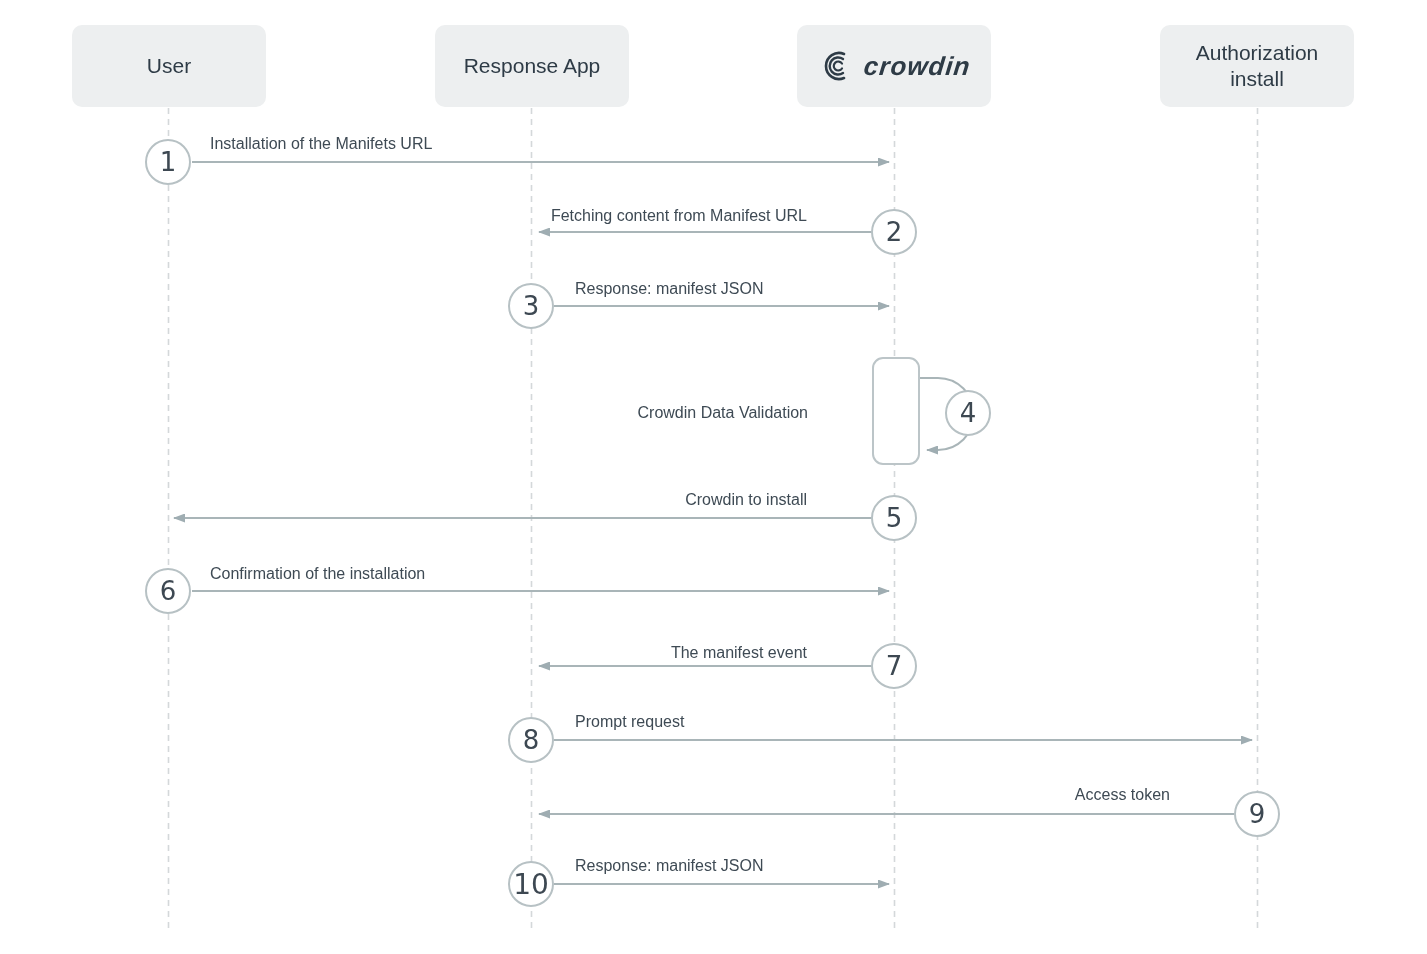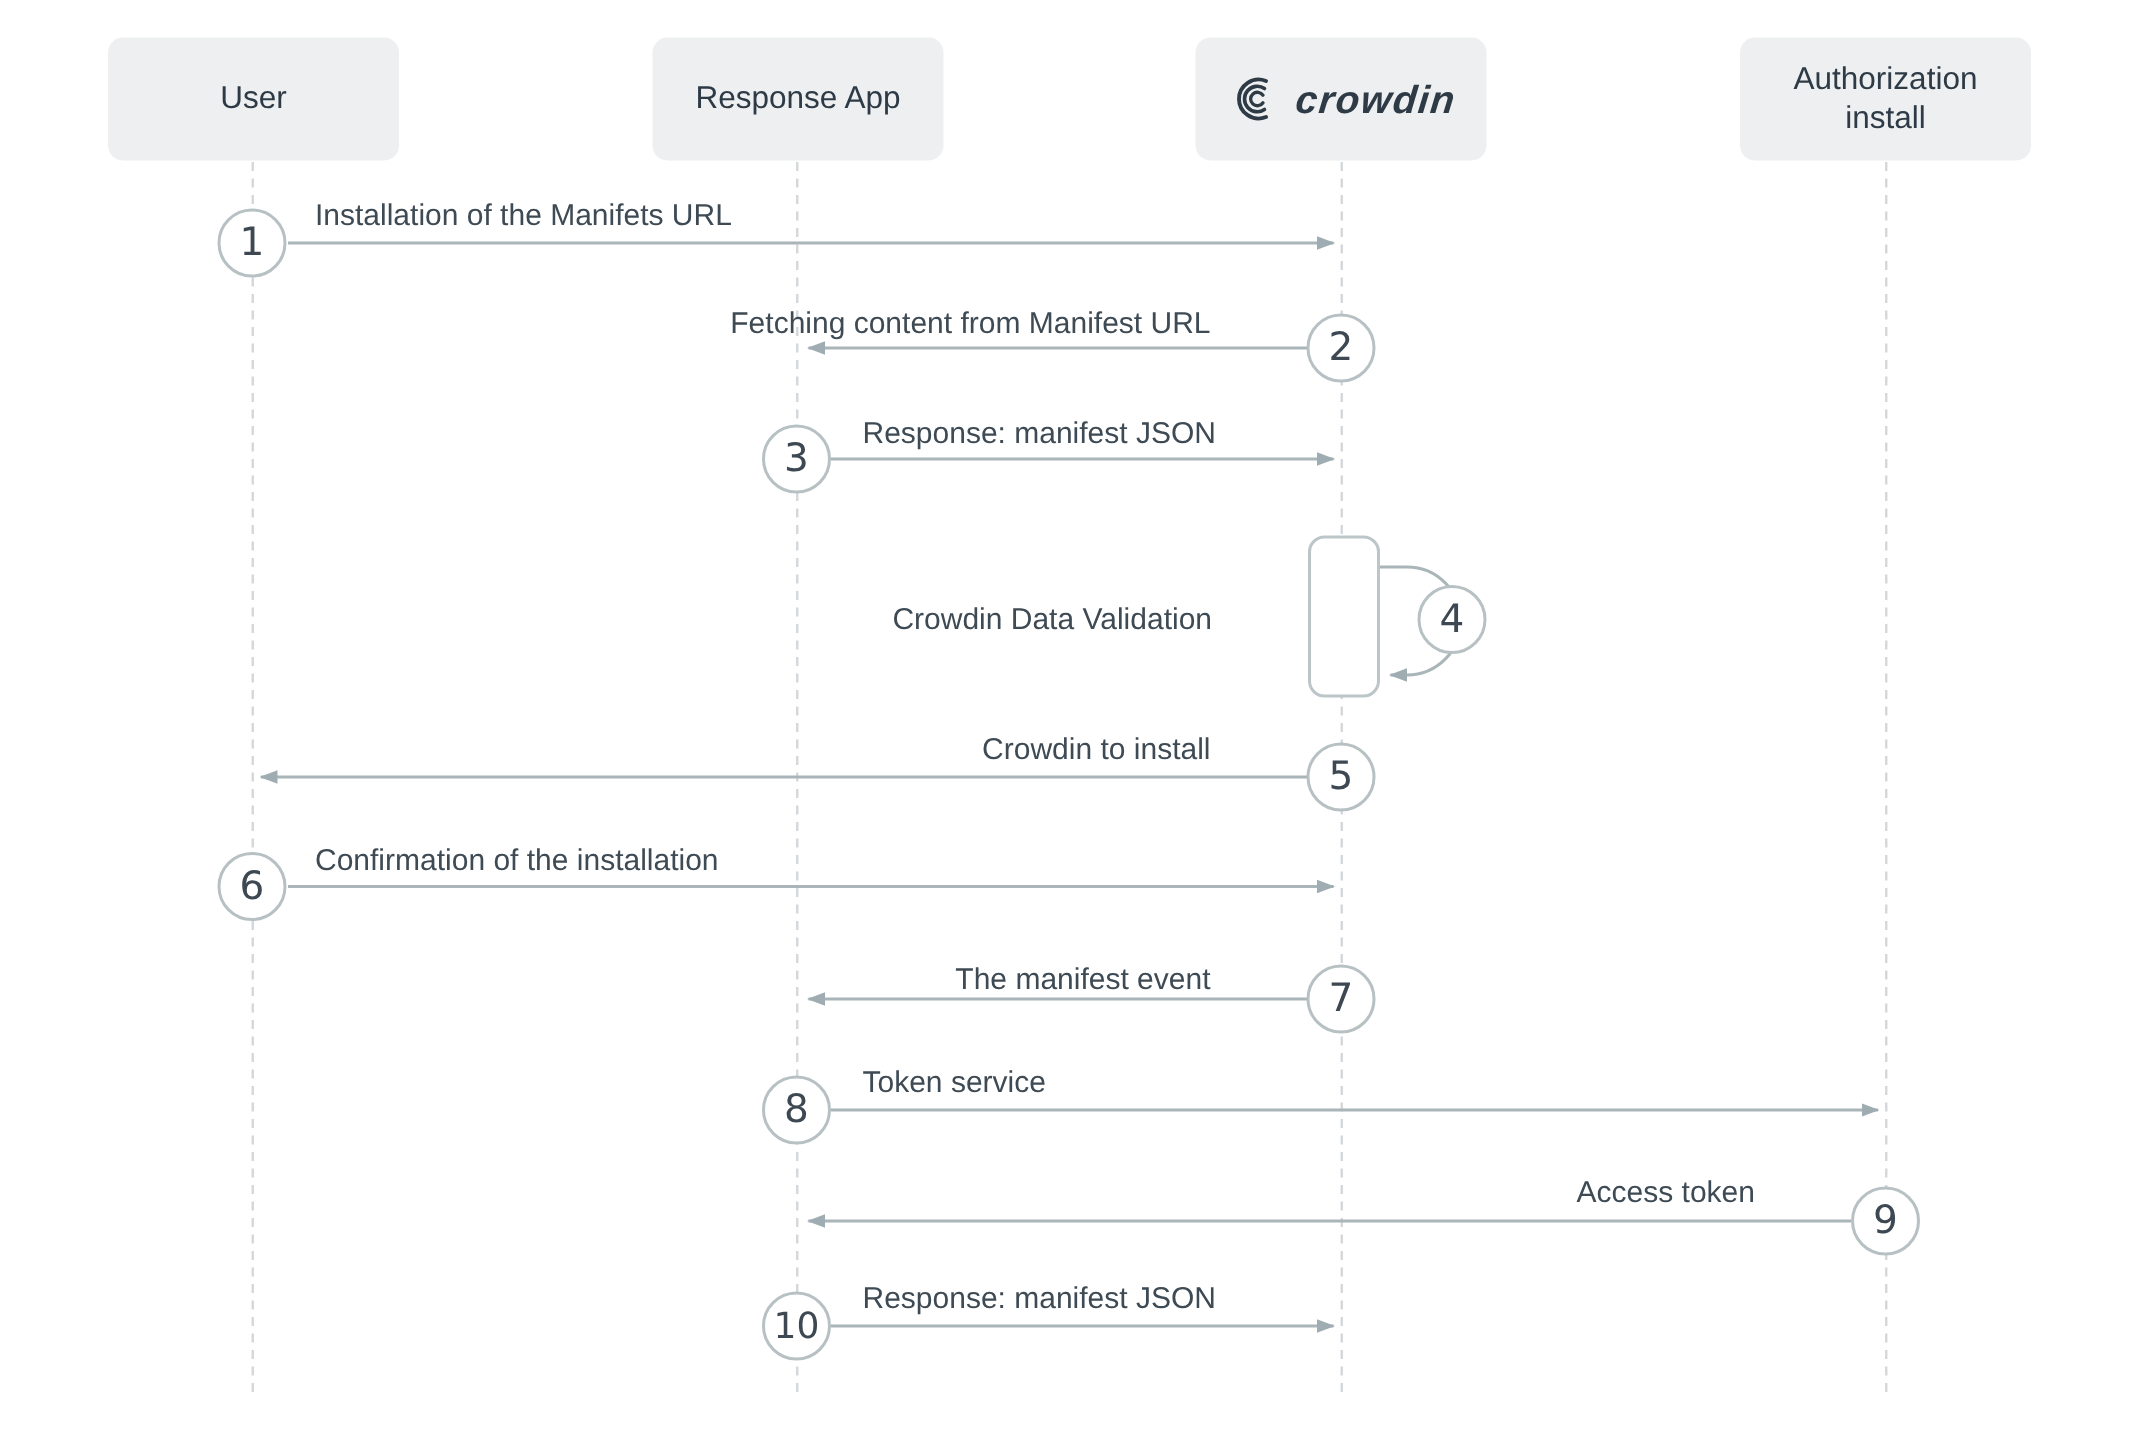--- a/index.html
+++ b/index.html
@@ -22,21 +22,21 @@
     display:flex;align-items:center;justify-content:center;
     color:var(--actor-text);font-size:21px;line-height:1.25;
     text-align:center;padding:0 20px;
   }
   .logo-wrap{display:flex;align-items:center;gap:7px;}
   .logo-word{
     font-style:italic;font-weight:700;font-size:26px;letter-spacing:1px;
     color:var(--logo-text);transform:skewX(-6deg);
   }
   .msg-label{
-    position:absolute;font-size:20px;color:var(--label-text);
+    position:absolute;font-size:16px;color:var(--label-text);
     white-space:nowrap;line-height:20px;
   }
   .step-circle{
     position:absolute;width:46px;height:46px;border-radius:50%;
     background:var(--circle-bg);border:2px solid var(--circle-border);
     display:flex;align-items:center;justify-content:center;
     font-size:26px;color:var(--number-text);
     font-family:"DejaVu Sans", sans-serif;
   }
 </style>
@@ -97,28 +97,28 @@
     <span>Authorization install</span>
   </div>
 
   <div class="msg-label" style="left:210px;top:134px;">Installation of the Manifets URL</div>
   <div class="msg-label" style="right:572px;top:206px;">Fetching content from Manifest URL</div>
   <div class="msg-label" style="left:575px;top:279px;">Response: manifest JSON</div>
   <div class="msg-label" style="right:571px;top:403px;">Crowdin Data Validation</div>
   <div class="msg-label" style="right:572px;top:490px;">Crowdin to install</div>
   <div class="msg-label" style="left:210px;top:564px;">Confirmation of the installation</div>
   <div class="msg-label" style="right:572px;top:643px;">The manifest event</div>
-  <div class="msg-label" style="left:575px;top:712px;">Token service</div>
+  <div class="msg-label" style="left:575px;top:712px;">Prompt request</div>
   <div class="msg-label" style="right:209px;top:785px;">Access token</div>
   <div class="msg-label" style="left:575px;top:856px;">Response: manifest JSON</div>
 
   <div class="step-circle" style="left:145px;top:139px;">1</div>
   <div class="step-circle" style="left:871px;top:209px;">2</div>
   <div class="step-circle" style="left:508px;top:283px;">3</div>
   <div class="step-circle" style="left:945px;top:390px;">4</div>
   <div class="step-circle" style="left:871px;top:495px;">5</div>
   <div class="step-circle" style="left:145px;top:568px;">6</div>
   <div class="step-circle" style="left:871px;top:643px;">7</div>
   <div class="step-circle" style="left:508px;top:717px;">8</div>
   <div class="step-circle" style="left:1234px;top:791px;">9</div>
-  <div class="step-circle" style="left:508px;top:861px;font-size:24px;">10</div>
+  <div class="step-circle" style="left:508px;top:861px;font-size:28px;">10</div>
 
 </div>
 
 </body></html>

